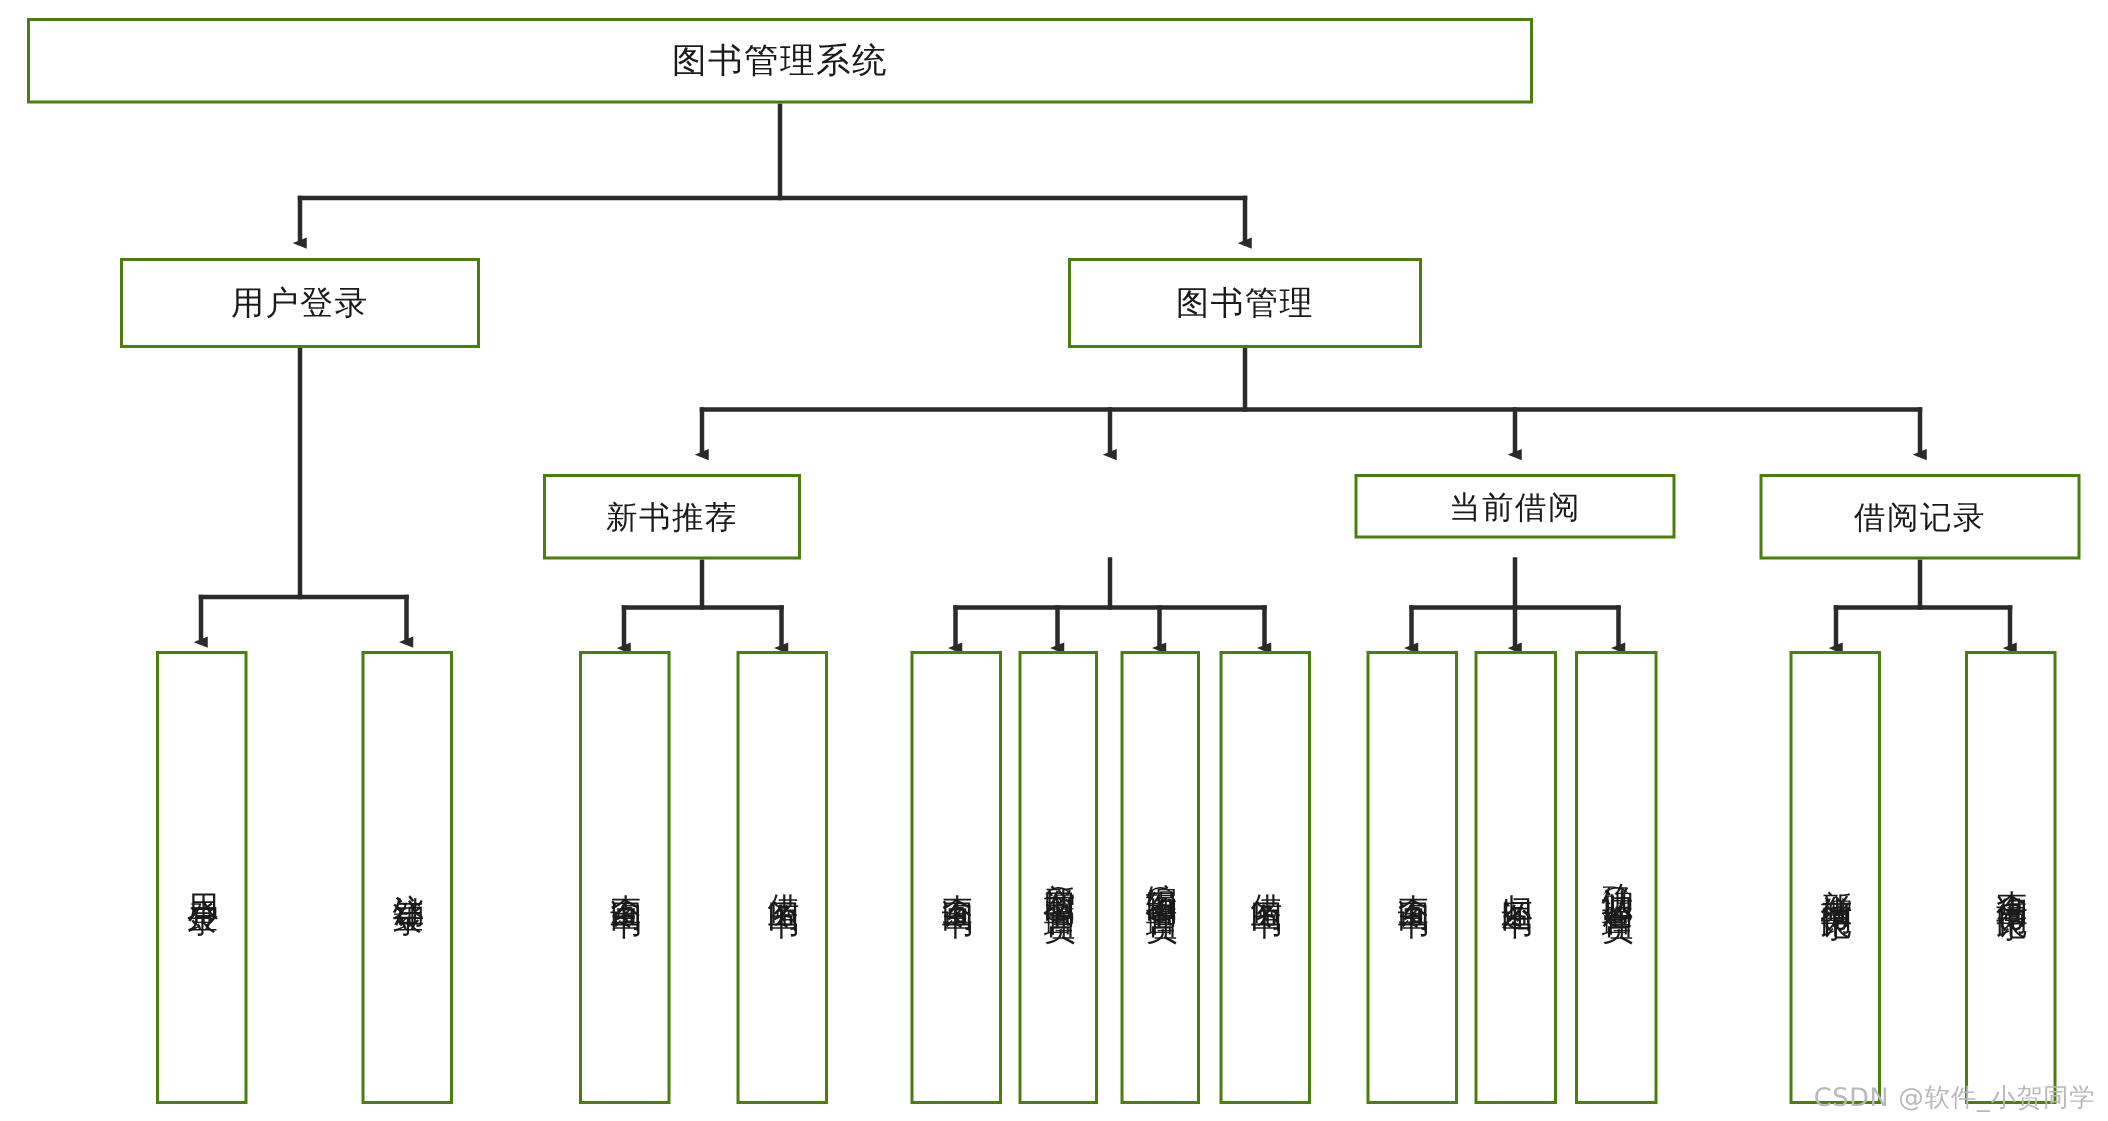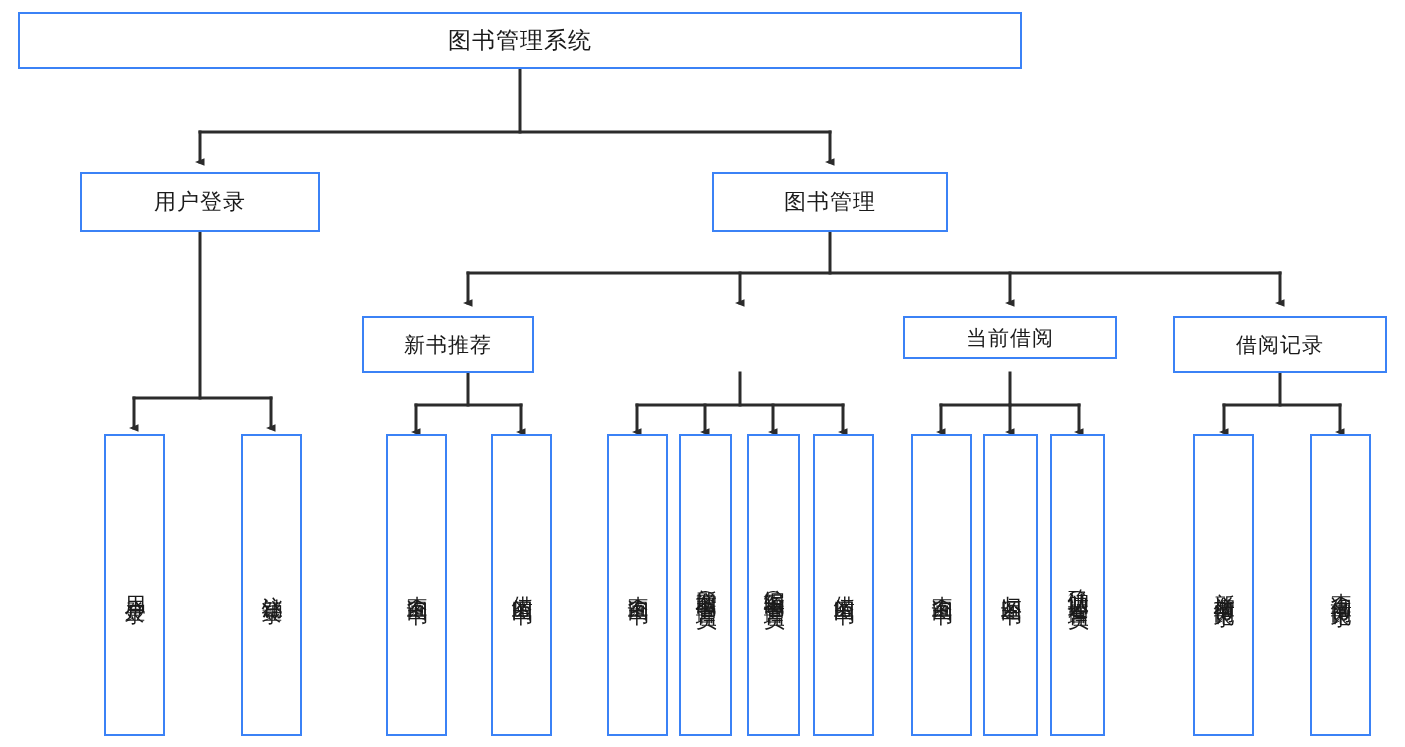--- a/index.html
+++ b/index.html
@@ -22,21 +22,21 @@
     position: absolute;
     left: 0;
     top: 0;
     width: 1405px;
     height: 747px;
     pointer-events: none;
   }
   .node {
     position: absolute;
     box-sizing: border-box;
-    border: 2px solid #3b82f6;
+    border: 2px solid #4d7c0f;
     background: #ffffff;
     display: flex;
     align-items: center;
     justify-content: center;
     text-align: left;
     color: #1a1a1a;
     z-index: 2;
   }
   .node.root {
     font-size: 23px;
@@ -199,14 +199,15 @@
   </div>
 
   <div class="node leaf" style="left:1193px; top:434px; width:61px; height:302px;">
     <span class="vlabel">新增借阅记录</span>
   </div>
 
   <div class="node leaf" style="left:1310px; top:434px; width:61px; height:302px;">
     <span class="vlabel">查询借阅记录</span>
   </div>
 
+  <div id="watermark">CSDN @软件_小贺同学</div>
 
 </div>
 
 </body></html>

